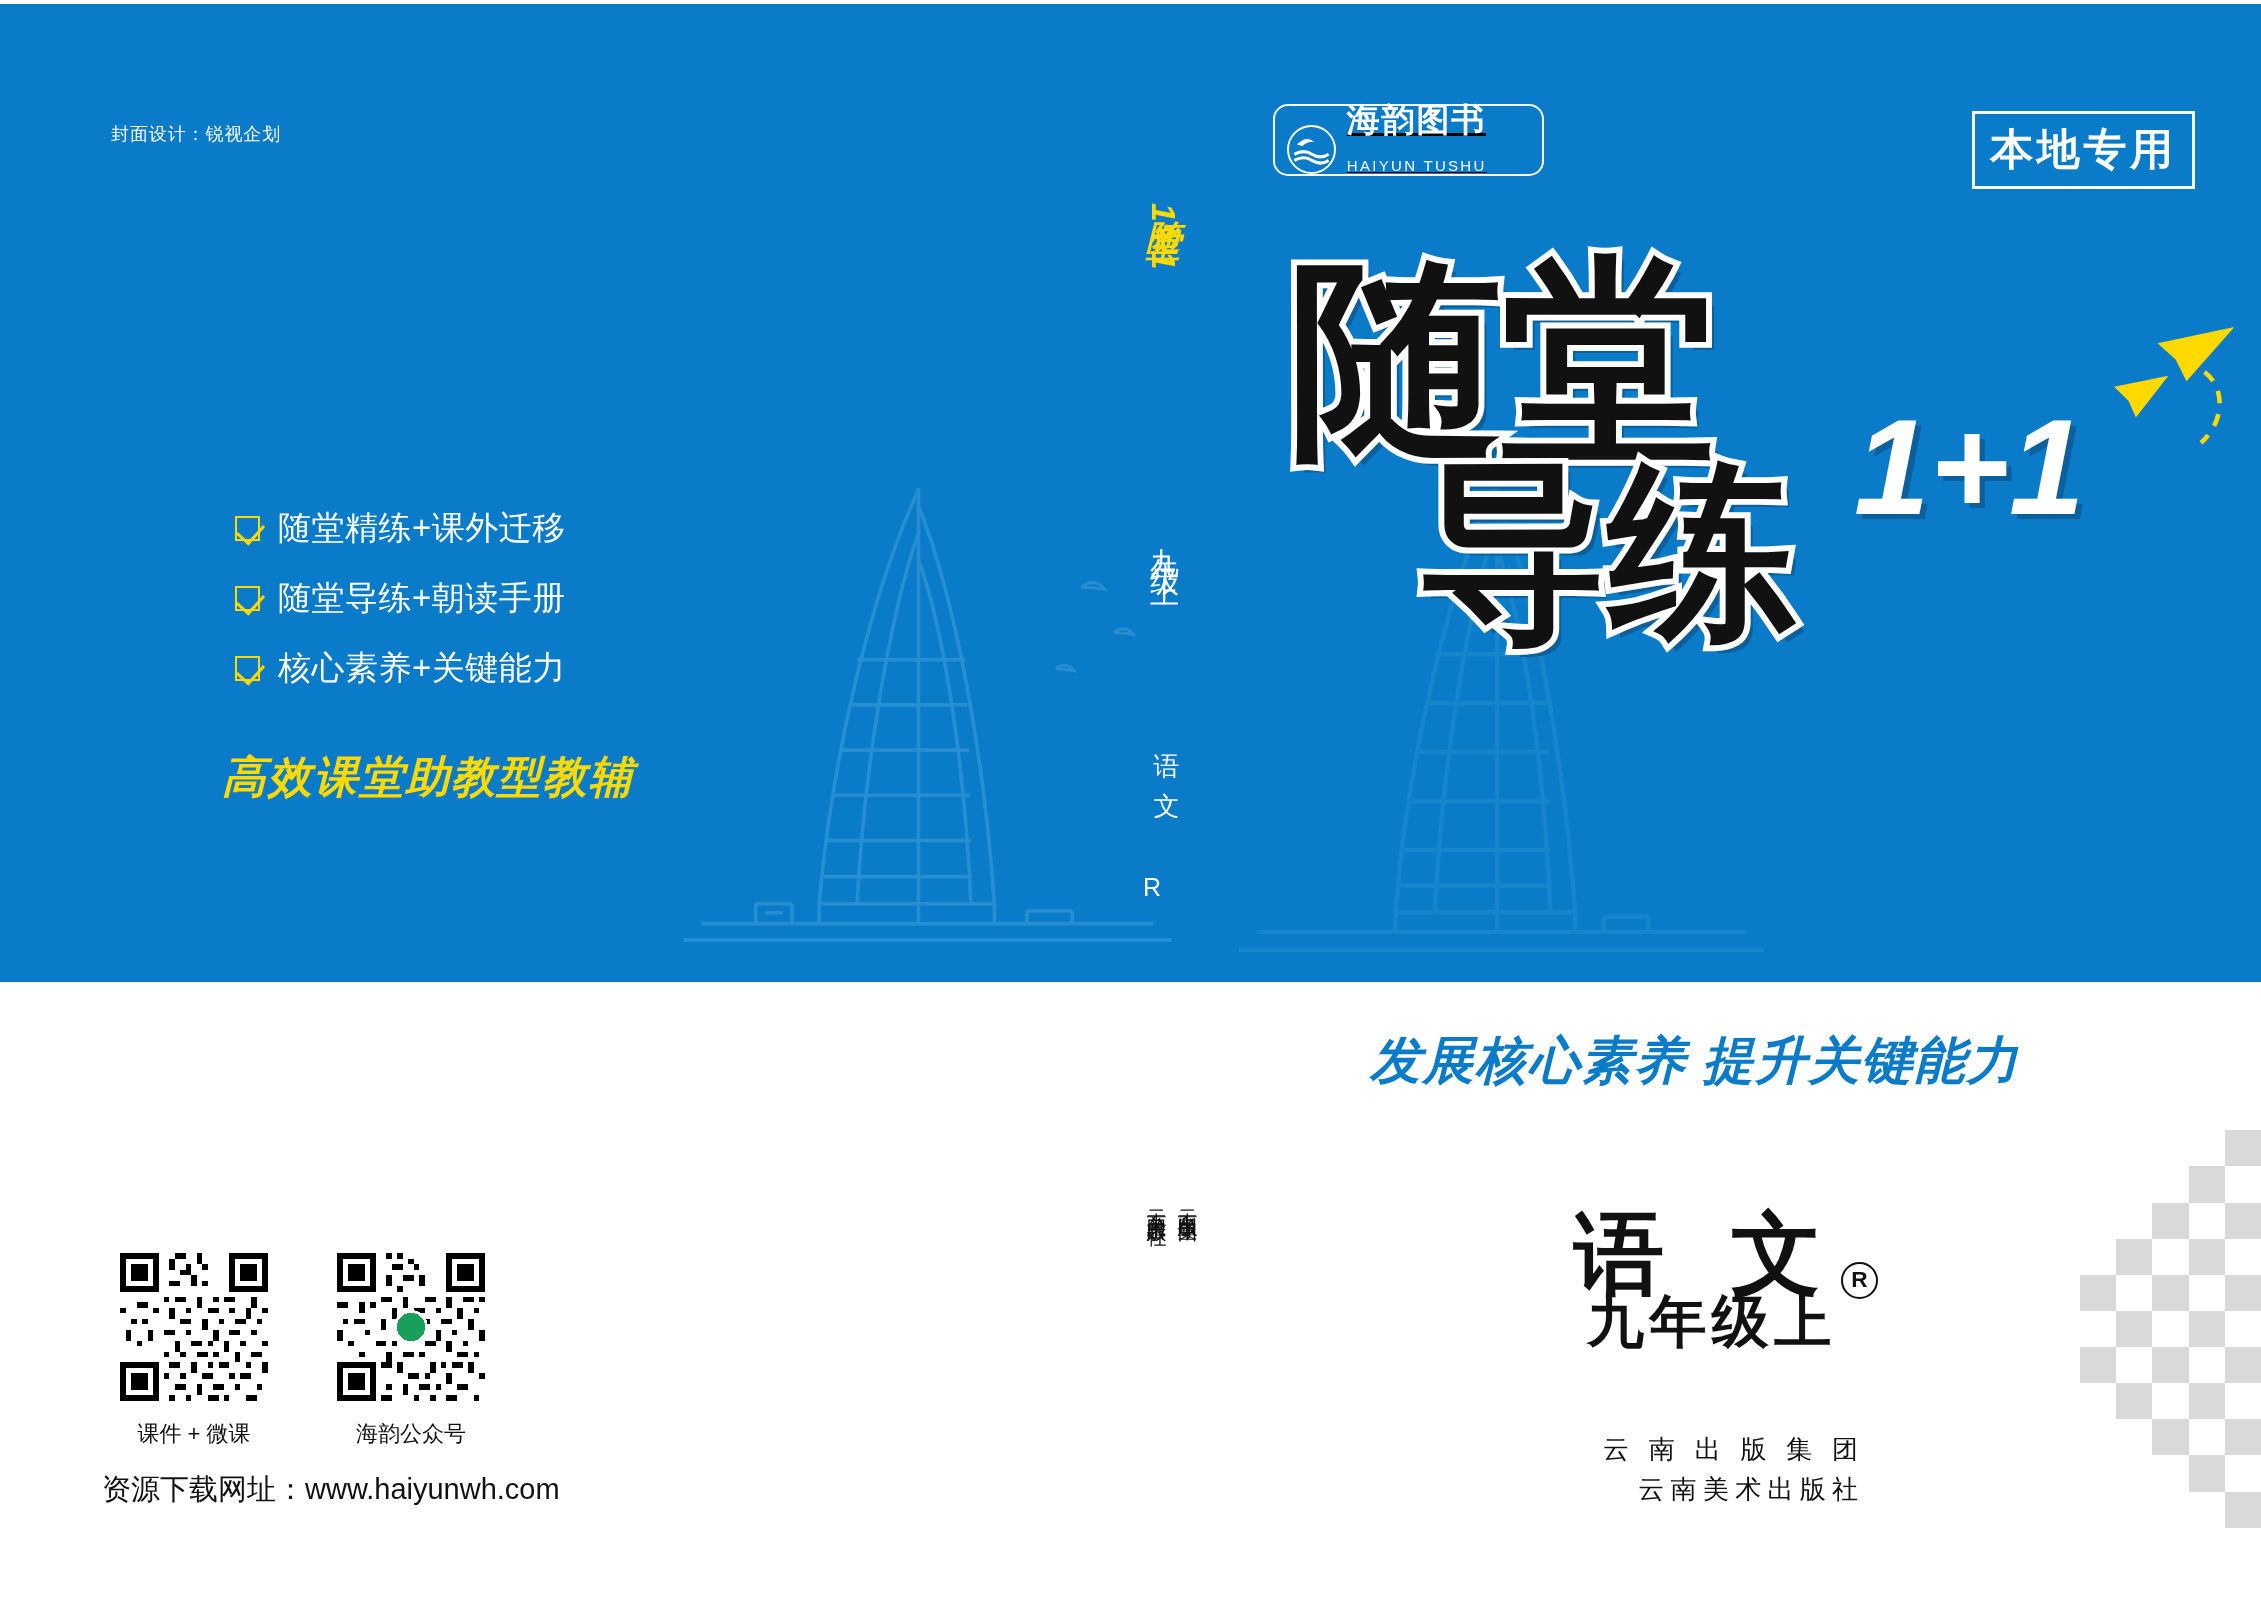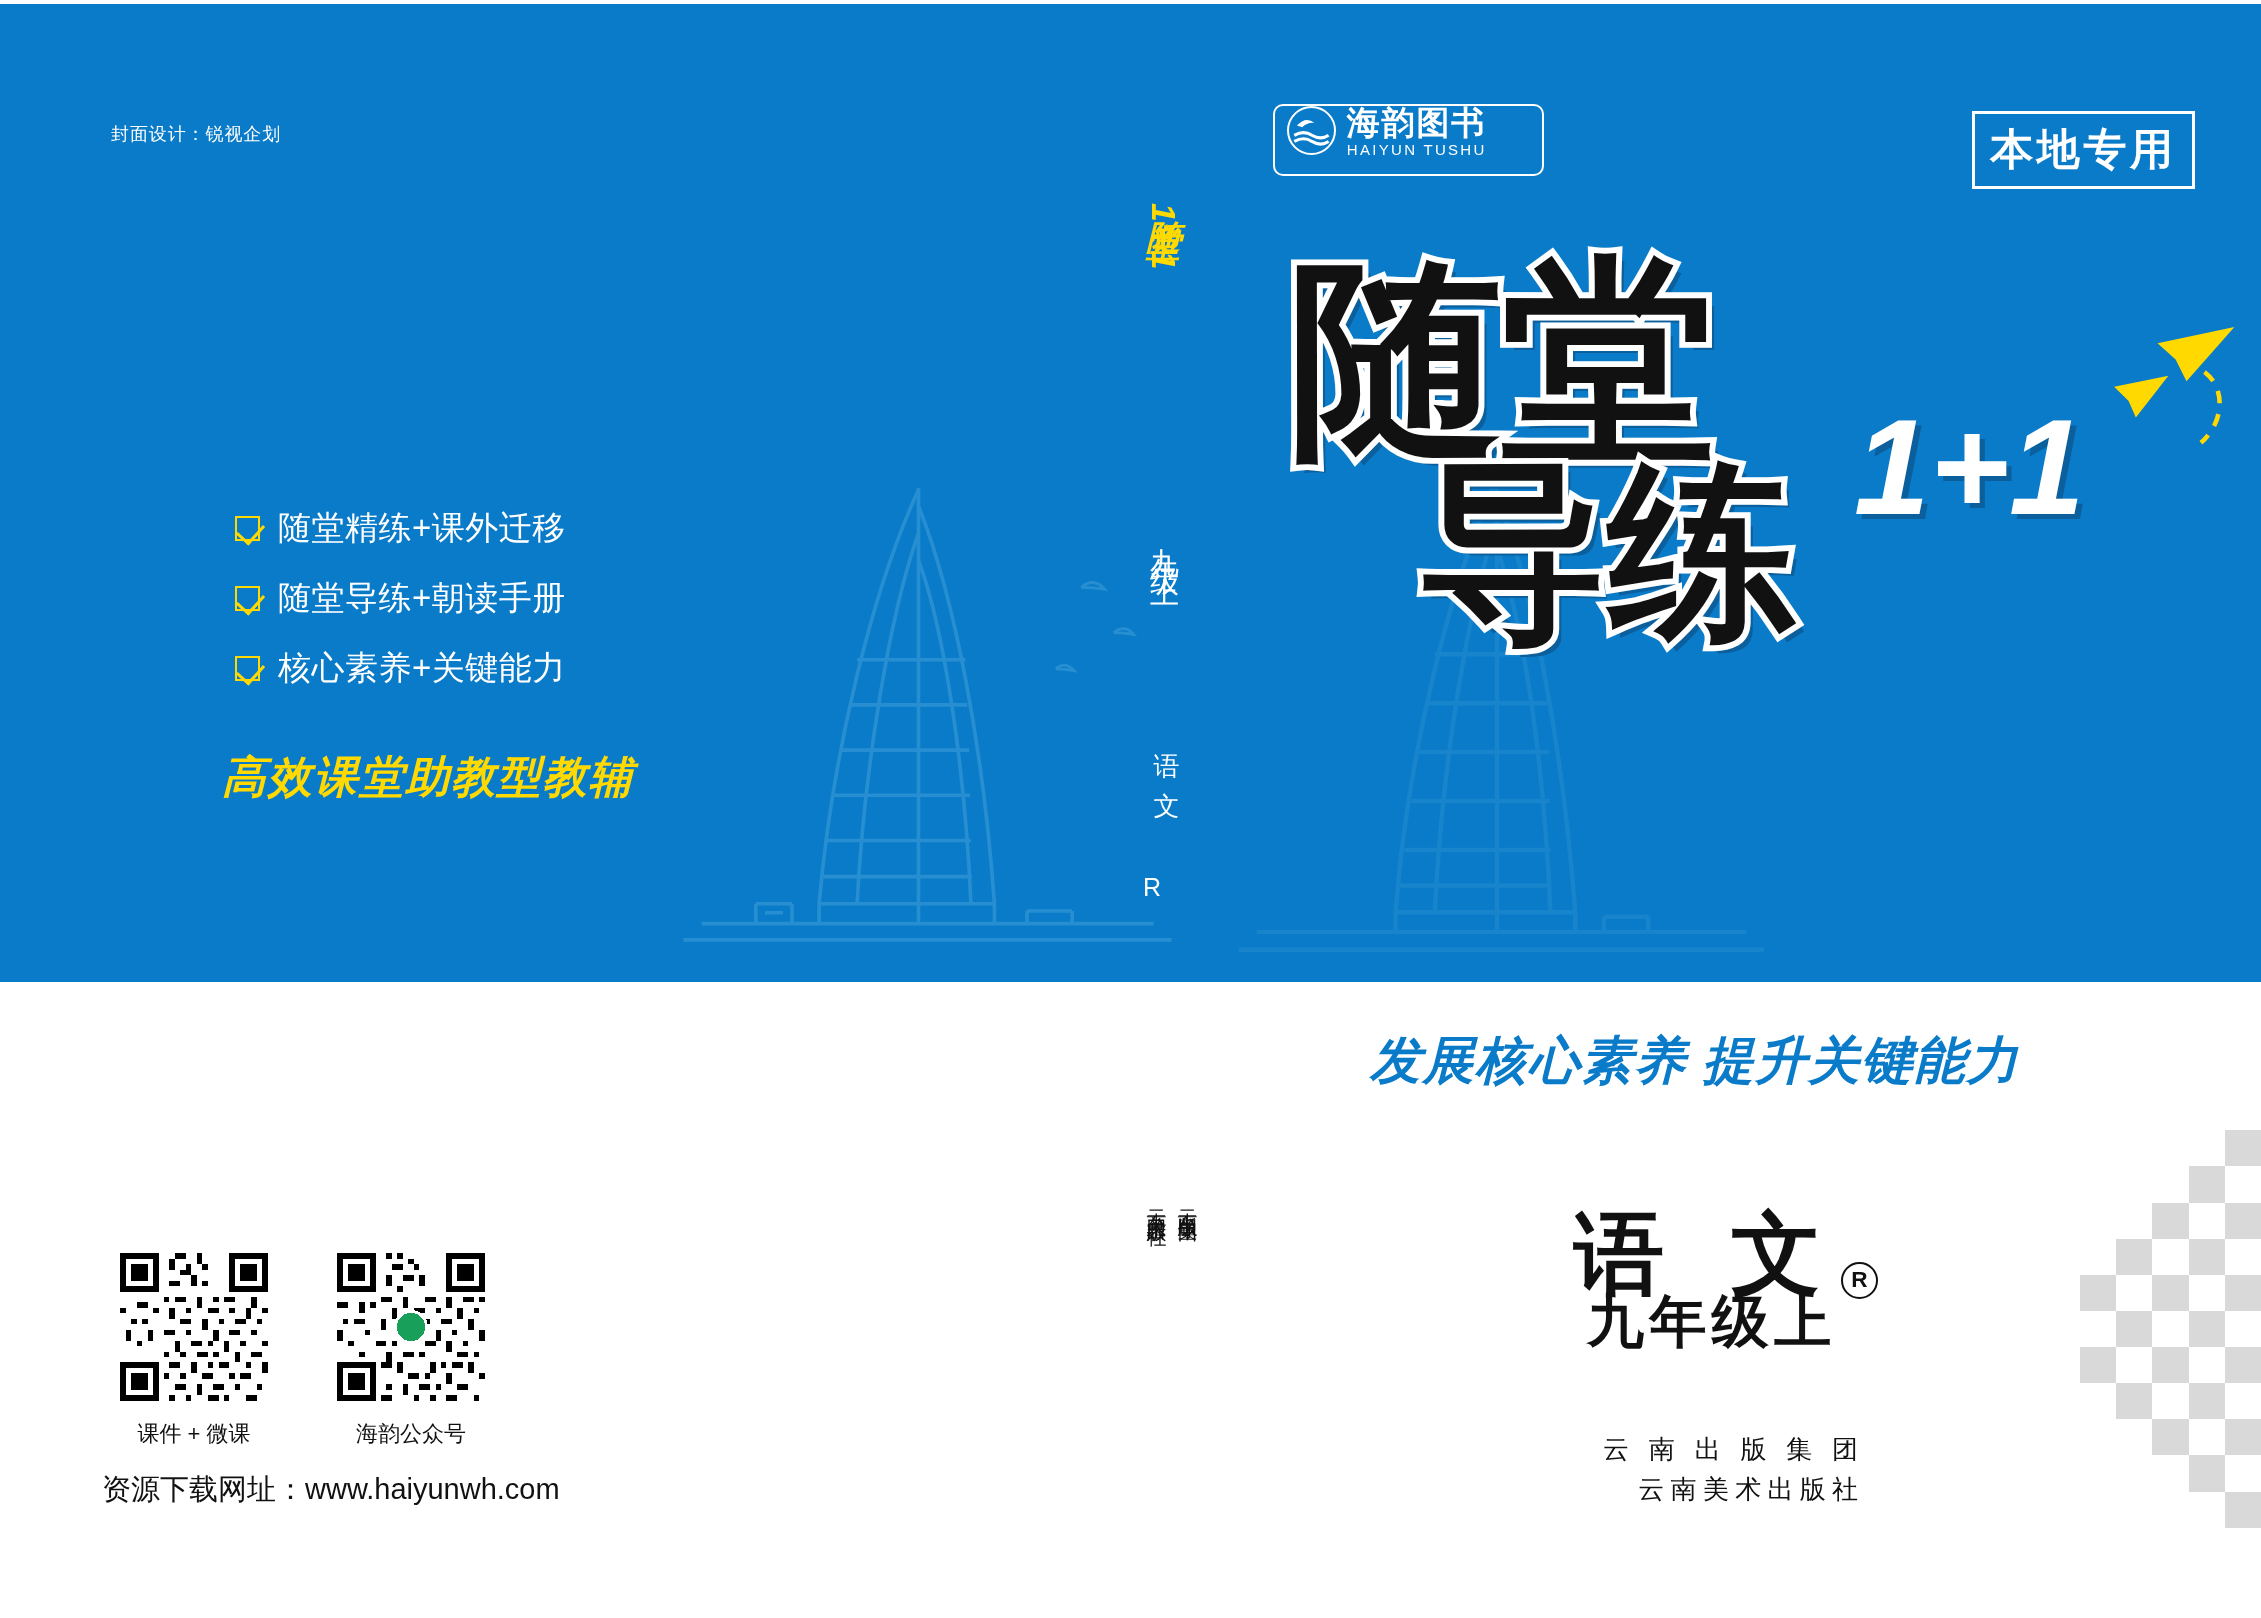--- a/index.html
+++ b/index.html
@@ -159,43 +159,44 @@
     line-height: 1.55;
     white-space: nowrap;
   }
 
   
   .publisher-logo {
     position: absolute;
     left: 1273px; top: 104px;
     width: 271px; height: 72px;
     border: 2.3px solid #ffffff;
-    border-radius: 10px;
+    border-radius: 15px;
     display: flex;
-    align-items: flex-start;
+    align-items: flex-end;
     padding-left: 11.8px;
+    text-decoration: underline;
   }
   .logo-mark {
     width: 49px; height: 49px;
     border: 2.3px solid #ffffff;
     border-radius: 50%;
     position: relative;
     flex: 0 0 auto;
     margin-right: 11px;
     overflow: hidden;
   }
   .logo-mark svg { position: absolute; left: 0; top: 0; }
   .logo-text-wrap { display: flex; flex-direction: column; justify-content: center; }
   .logo-cn {
     font-size: 33px; font-weight: bold; color: #ffffff;
     letter-spacing: 1.8px; line-height: 1; white-space: nowrap;
   }
   .logo-en {
     font-size: 15px; color: #ffffff; letter-spacing: 2.3px;
-    margin-top: 2px; white-space: nowrap;
+    margin-top: 21px; white-space: nowrap;
   }
 
   .local-badge {
     position: absolute;
     right: 102px; top: 111px;
     padding: 7.2px 15.4px;
     border: 3.2px solid #ffffff;
     color: #ffffff;
     font-size: 43px;
     font-weight: bold;

